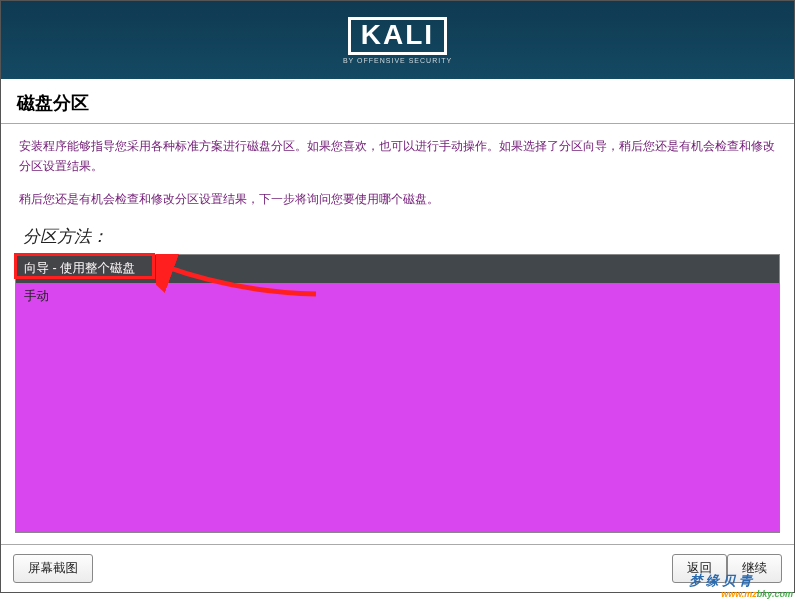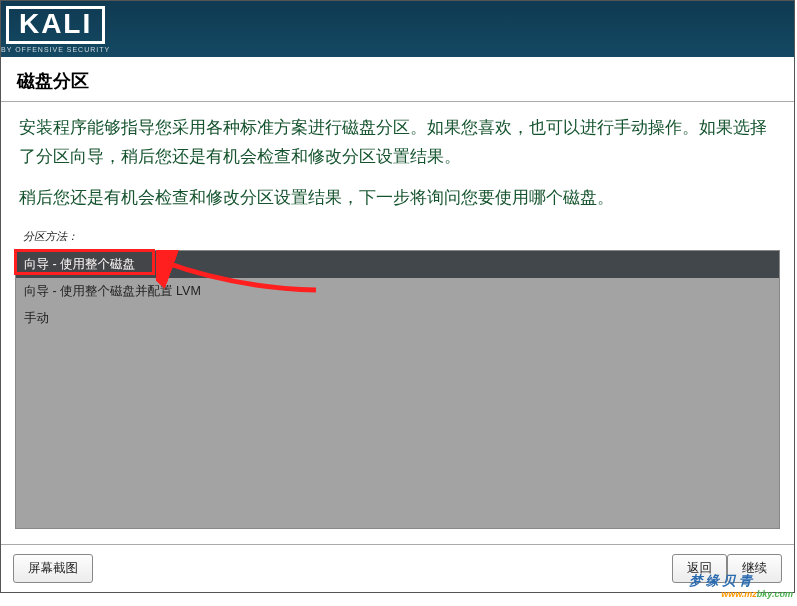--- a/index.html
+++ b/index.html
@@ -13,25 +13,26 @@
   }
   .outer-border {
     position: absolute;
     top: 0; left: 0;
     width: 795px; height: 593px;
     border: 1px solid #555;
     background: #fff;
   }
   .header {
     width: 100%;
-    height: 56px;
+    height: 78px;
     background: #12415c;
     background: linear-gradient(to bottom, #0f3a52 0%, #144963 100%);
     display: flex;
     align-items: center;
+    justify-content: center;
     position: relative;
   }
   .logo-wrap {
     text-align: center;
     color: #fff;
   }
   .logo-box {
     border: 3px solid #fff;
     padding: 1px 10px 3px 10px;
     display: inline-block;
@@ -50,36 +51,36 @@
     color: #cfd8dc;
   }
   .title-row {
     padding: 12px 16px 8px 16px;
     font-size: 18px;
     font-weight: bold;
     border-bottom: 1px solid #aaa;
   }
   .body-text {
     padding: 12px 18px 4px 18px;
-    font-size: 17px;
+    font-size: 12px;
     line-height: 1.7;
-    color: #14532d;
+    color: #701a75;
   }
   .body-text p { margin: 0 0 12px 0; }
   .method-label {
-    font-size: 11px;
+    font-size: 17px;
     padding: 0 0 4px 22px;
     font-style: italic;
     color: #222;
   }
   .listbox {
     margin: 2px 14px 0 14px;
     border: 1px solid #888;
     height: 279px;
-    background: #a3a3a3;
+    background: #d946ef;
     position: relative;
   }
   .list-item {
     padding: 4px 8px;
     font-size: 12.5px;
     line-height: 1.55;
     color: #222;
     cursor: pointer;
     white-space: nowrap;
   }
@@ -159,21 +160,20 @@
 
   <div class="body-text">
     <p>安装程序能够指导您采用各种标准方案进行磁盘分区。如果您喜欢，也可以进行手动操作。如果选择了分区向导，稍后您还是有机会检查和修改分区设置结果。</p>
     <p>稍后您还是有机会检查和修改分区设置结果，下一步将询问您要使用哪个磁盘。</p>
   </div>
 
   <div class="method-label">分区方法：</div>
 
   <div class="listbox">
     <div class="list-item selected">向导 - 使用整个磁盘</div>
-    <div class="list-item">向导 - 使用整个磁盘并配置 LVM</div>
     <div class="list-item">手动</div>
 
     <div class="highlight-box"></div>
     <svg class="arrow-svg" viewBox="0 0 170 48">
       <defs>
         <marker id="ah" markerWidth="12" markerHeight="12" refX="2" refY="5" orient="auto">
           <path d="M0,0 L0,10 L12,5 z" fill="#ff1f1f"></path>
         </marker>
       </defs>
       <path d="M160,40 Q80,38 8,12" stroke="#ff1f1f" stroke-width="5" fill="none" marker-end="url(#ah)"></path>

